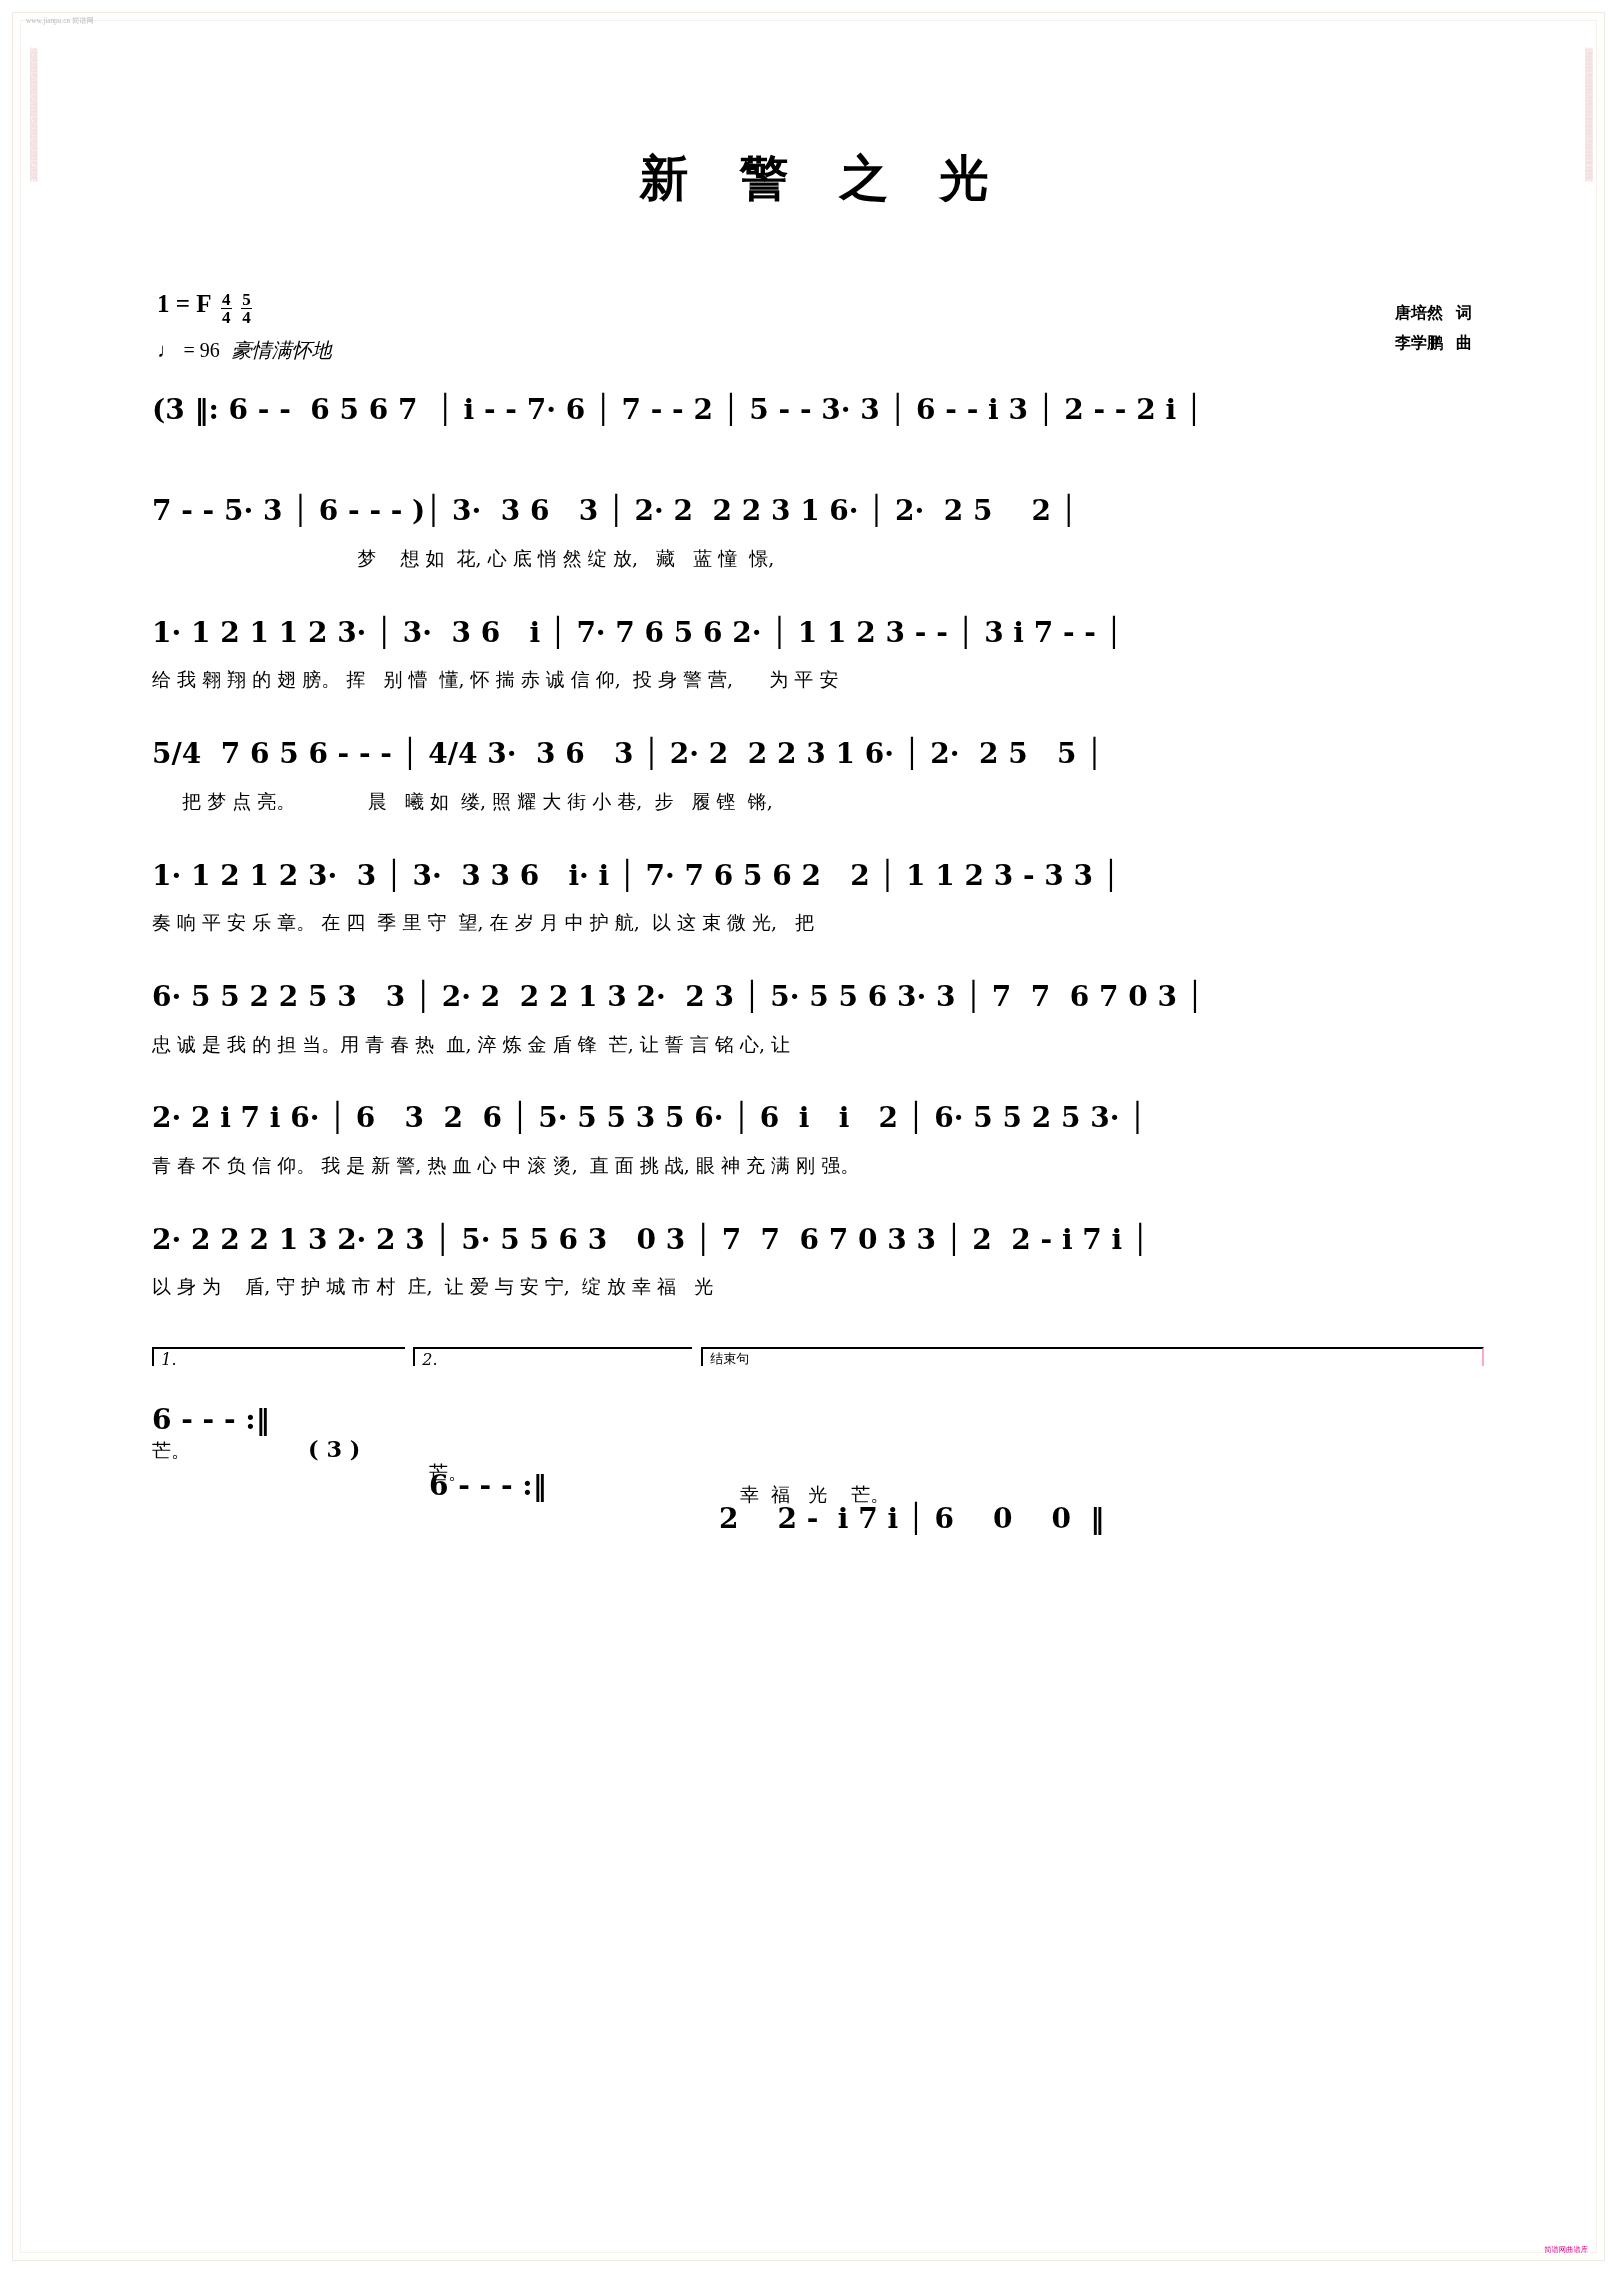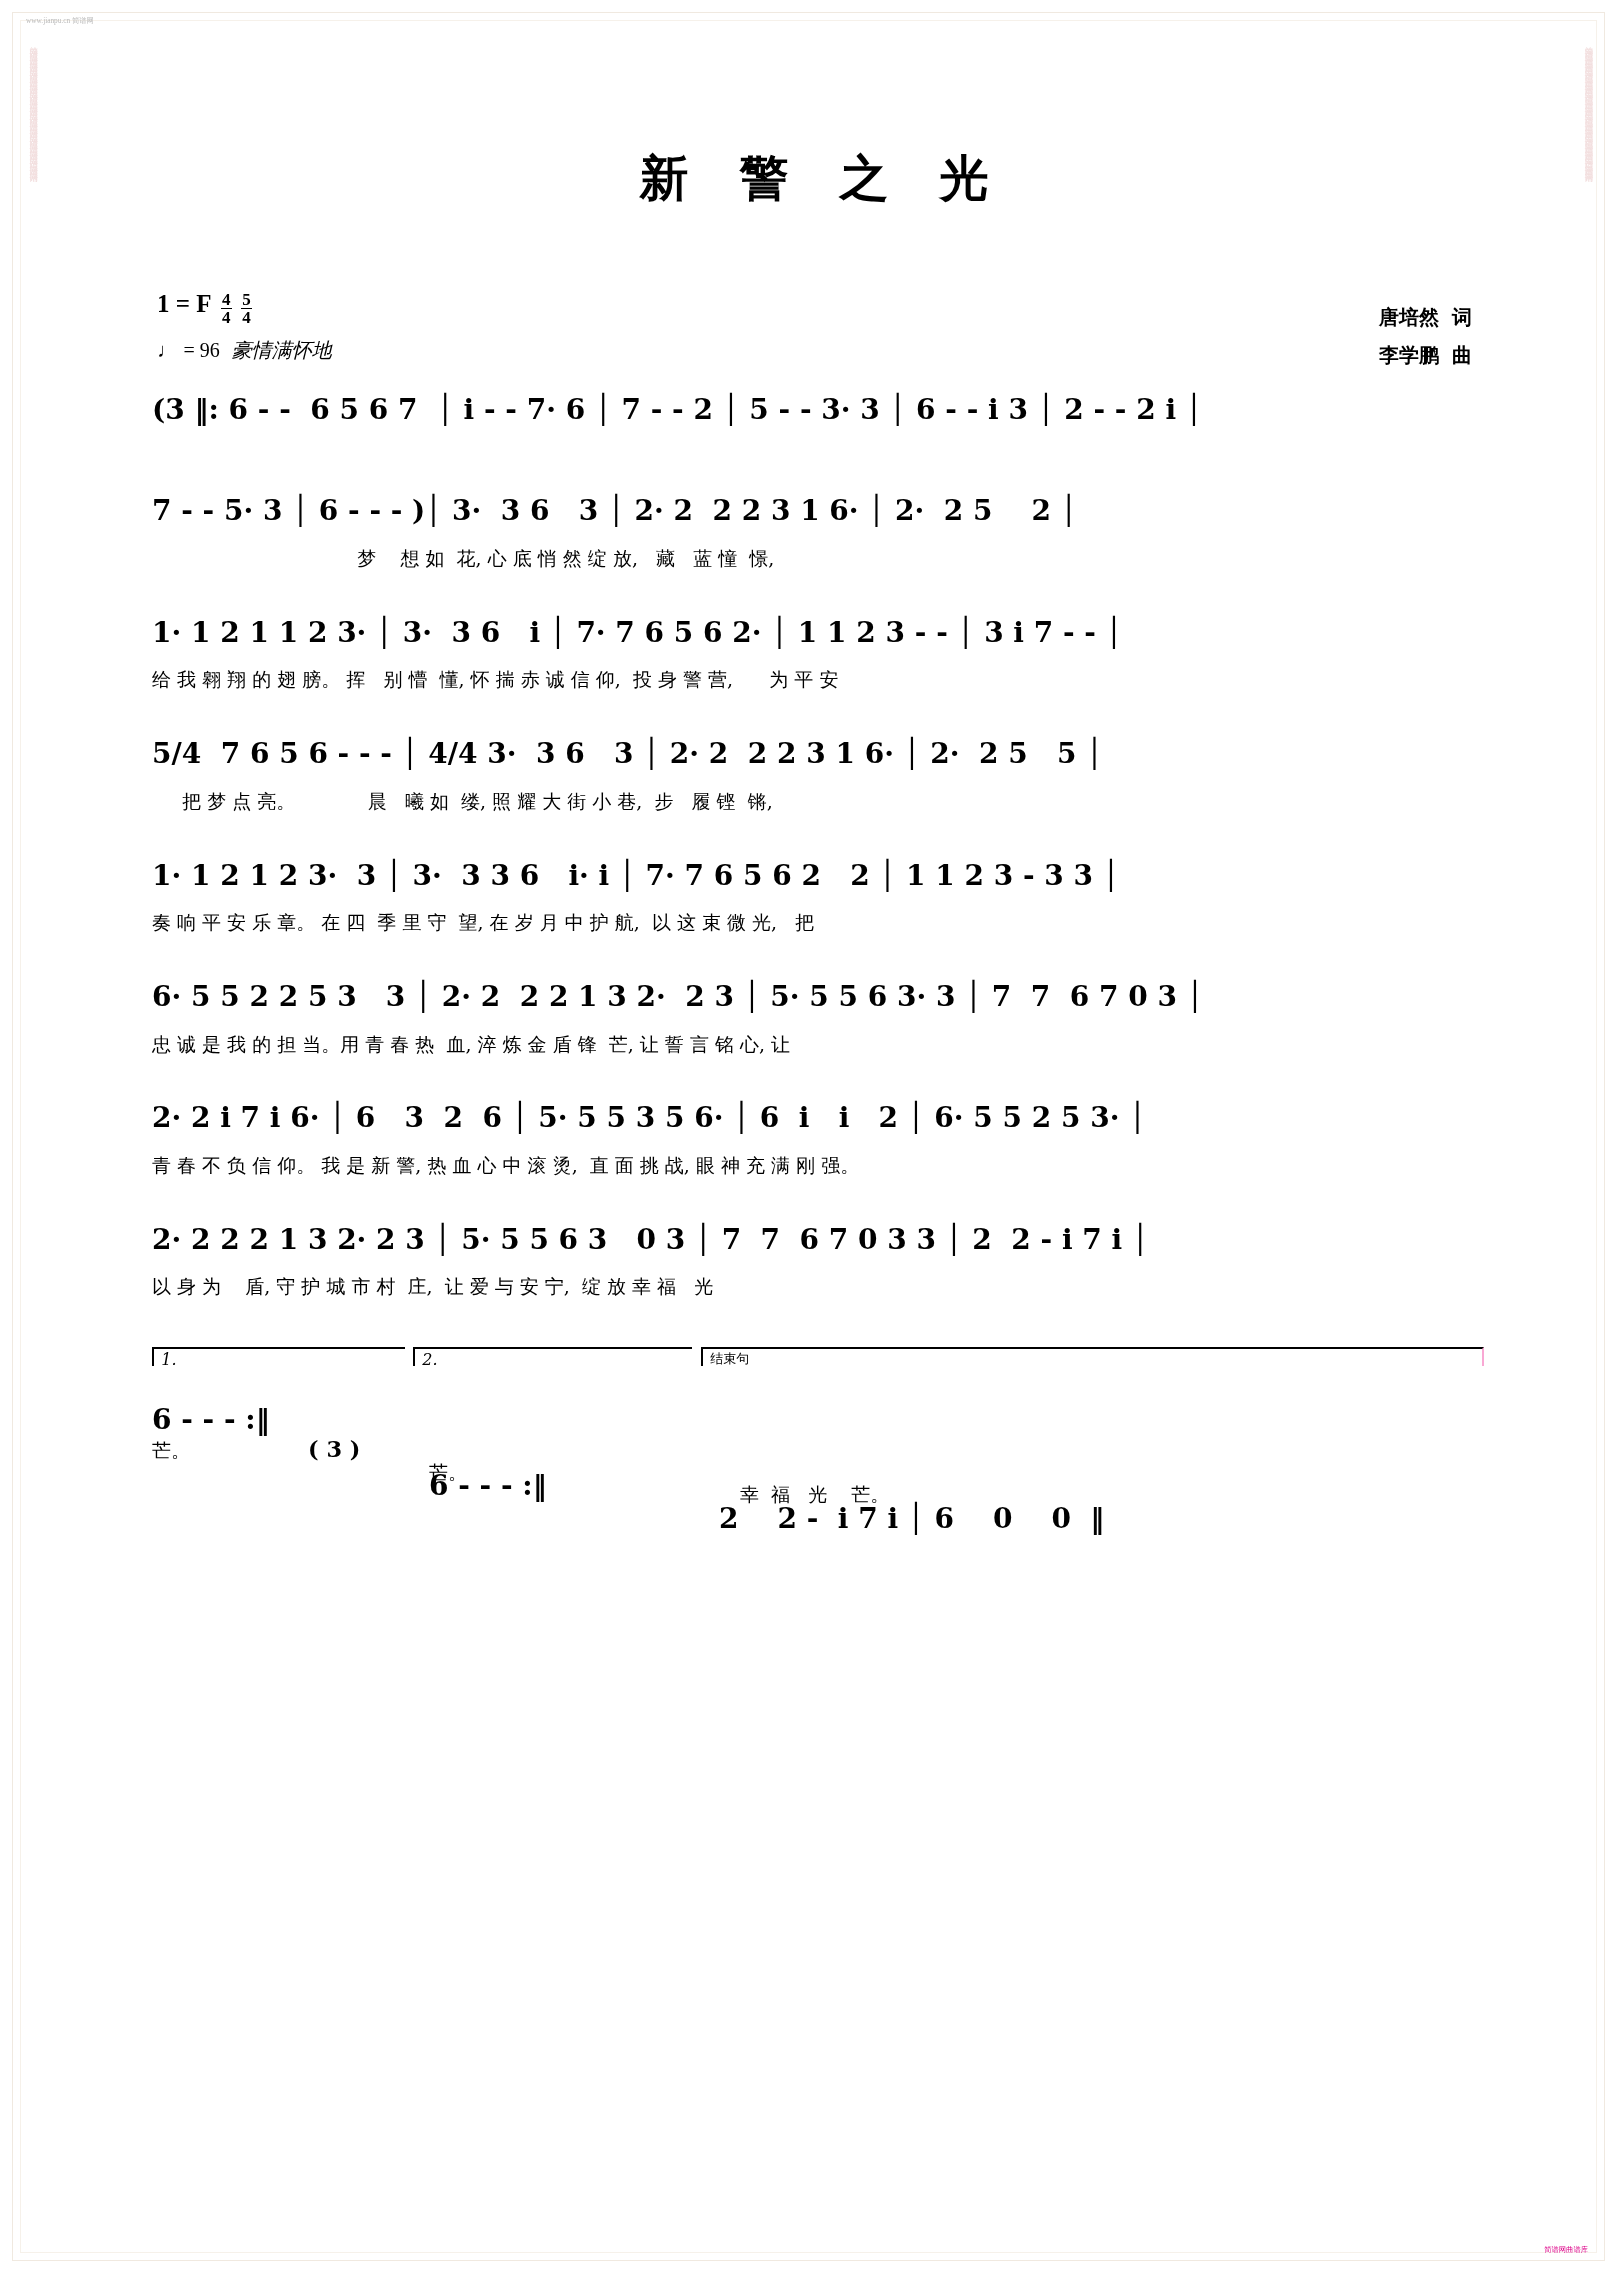--- a/index.html
+++ b/index.html
@@ -107,21 +107,21 @@
     font-size: 20px;
     font-family: Liberation Mono, monospace;
     font-style: italic;
     margin-left: 5.3px;
   }
 
   .credits {
     position: absolute;
     right: 145px;
     top: 298px;
-    font-size: 20px;
+    font-size: 16px;
     font-weight: bold;
     text-align: right;
     line-height: 1.9;
     font-family: "DejaVu Serif", serif;
   }
   .credits div span.role { margin-left: 13px; font-weight: bold; }
 
   
   .systems {
     position: absolute;

